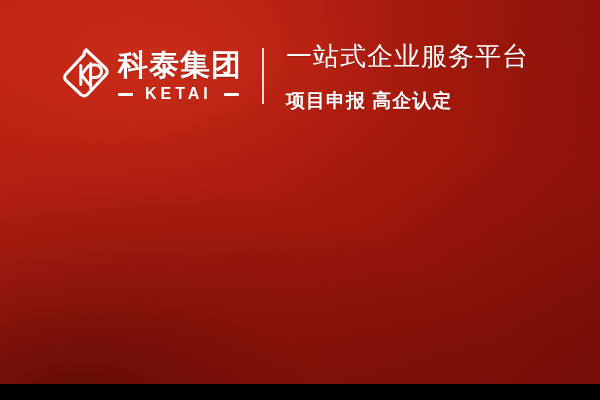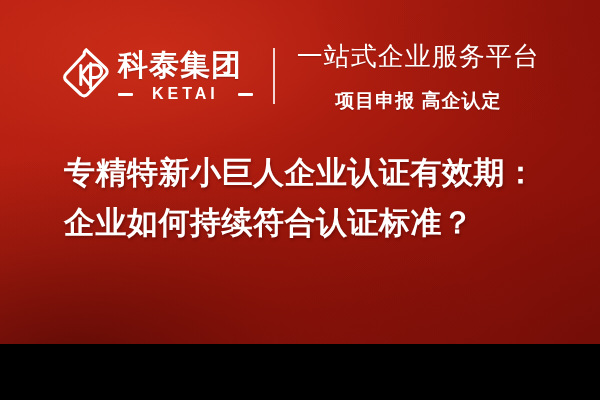--- a/index.html
+++ b/index.html
@@ -3,21 +3,21 @@
 <meta charset="utf-8">
 <style>
   html, body {
     margin: 0;
     padding: 0;
     background: #000;
   }
   #banner {
     position: relative;
     width: 600px;
-    height: 344px;
+    height: 384px;
     overflow: hidden;
     font-family: "Liberation Sans", "DejaVu Sans", sans-serif;
     background: #7f1d1d;
   }
   
   #bg-base {
     position: absolute;
     inset: 0;
     background: linear-gradient(135deg, #bd2313 0%, #b01d10 28%, #9d160b 58%, #8c120a 80%, #7e0f08 100%);
   }
@@ -64,21 +64,21 @@
     font-weight: 700;
     color: #ffffff;
     letter-spacing: 1px;
     white-space: nowrap;
     text-shadow: 0 1px 1px rgba(80,6,2,0.35);
   }
   #brand-en-row {
     display: flex;
     align-items: center;
     margin-top: 6px;
-    gap: 19px;
+    gap: 12px;
   }
   .brand-dash {
     display: block;
     width: 15px;
     height: 3px;
     background: #ffffff;
     border-radius: 1px;
   }
   #brand-en {
     font-size: 16px;
@@ -95,21 +95,20 @@
     background: rgba(255,255,255,0.82);
     margin: 0 22px 0 20px;
     flex: 0 0 auto;
   }
 
   #tagline-block {
     display: flex;
     flex-direction: column;
     justify-content: center;
     height: 60px;
-    align-items: center;
   }
   #tagline-main {
     font-size: 26px;
     line-height: 1;
     color: #ffffff;
     letter-spacing: 1px;
     white-space: nowrap;
     font-weight: 400;
     text-shadow: 0 1px 1px rgba(80,6,2,0.30);
   }
@@ -178,18 +177,14 @@
 
     <div id="header-divider"></div>
 
     <div id="tagline-block">
       <div id="tagline-main">一站式企业服务平台</div>
       <div id="tagline-sub">项目申报 高企认定</div>
     </div>
 
   </div>
 
-  <div id="headline">
-    <div class="headline-line">专精特新小巨人企业认证有效期：</div>
-    <div class="headline-line">企业如何持续符合认证标准？</div>
-  </div>
 
 </div>
 
 </body></html>

